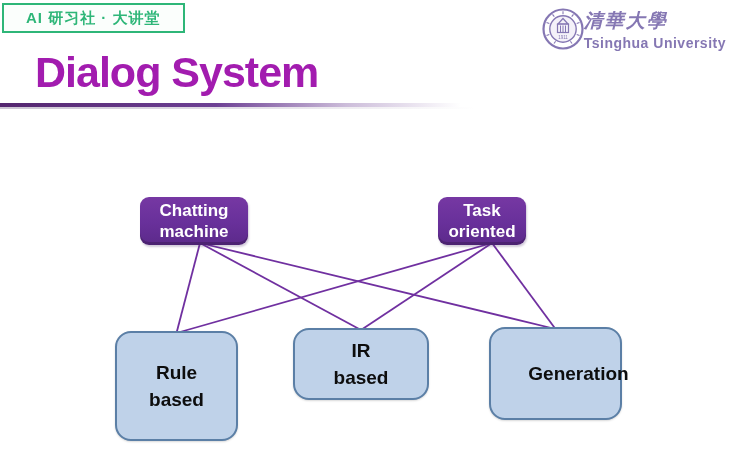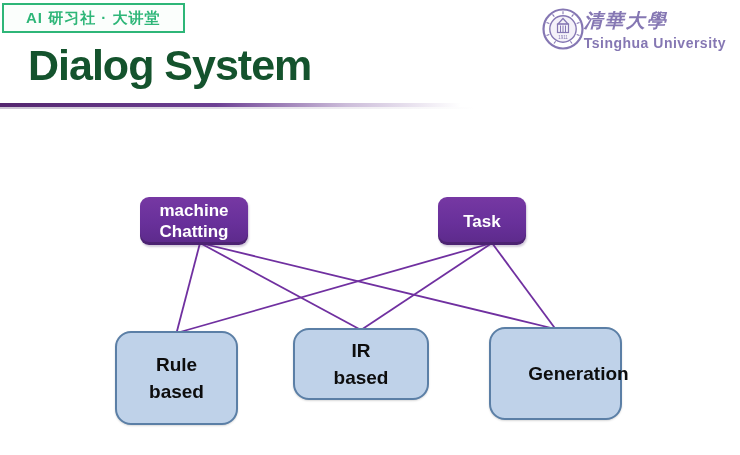--- a/index.html
+++ b/index.html
@@ -9,22 +9,22 @@
   }
   
   .badge{
     position:absolute;left:2px;top:3px;height:30px;box-sizing:border-box;
     border:2px solid #2eb678;color:#2eb678;background:#fbfefc;
     font-size:15px;font-weight:bold;display:flex;align-items:center;
     padding:0 22px;letter-spacing:1px;white-space:nowrap;
   }
   
   .title{
-    position:absolute;left:27px;top:40px;margin:1px;
-    font-size:43px;font-weight:700;color:#14532d;letter-spacing:-1px;
+    position:absolute;left:27px;top:40px;margin:8px;
+    font-size:43px;font-weight:700;color:#a21caf;letter-spacing:-1px;
   }
   
   .divider{
     position:absolute;left:0;top:103px;width:480px;height:4px;
     background:linear-gradient(to right,#54266f 0%,#6d4094 45%,rgba(109,64,148,0.35) 72%,rgba(109,64,148,0) 96%);
   }
   .divider-shadow{
     position:absolute;left:0;top:107px;width:495px;height:2px;
     background:linear-gradient(to right,rgba(177,166,188,0.65) 0%,rgba(205,198,212,0.45) 60%,rgba(205,198,212,0) 96%);
   }
@@ -96,29 +96,30 @@
   <svg id="edges-svg">
       <line x1="200" y1="243" x2="176.5" y2="333" stroke="#7030a0" stroke-width="1.8"></line>
       <line x1="200" y1="243" x2="361" y2="330" stroke="#7030a0" stroke-width="1.8"></line>
       <line x1="200" y1="243" x2="555.5" y2="329" stroke="#7030a0" stroke-width="1.8"></line>
       <line x1="492" y1="243" x2="176.5" y2="333" stroke="#7030a0" stroke-width="1.8"></line>
       <line x1="492" y1="243" x2="361" y2="330" stroke="#7030a0" stroke-width="1.8"></line>
       <line x1="492" y1="243" x2="555.5" y2="329" stroke="#7030a0" stroke-width="1.8"></line>
     </svg>
 
   <div class="node node-top" style="left:140px;top:197px;width:108px;height:48px;">
+    <span>Chatting</span>
     <span>machine</span>
-    <span>Chatting</span>
   </div>
 
   <div class="node node-top" style="left:438px;top:197px;width:88px;height:48px;">
     <span>Task</span>
+    <span>oriented</span>
   </div>
 
-  <div class="node node-bottom" style="left:115px;top:331px;width:123px;height:94px;">
+  <div class="node node-bottom" style="left:115px;top:331px;width:123px;height:110px;">
     <span>Rule</span>
     <span>based</span>
   </div>
 
   <div class="node node-bottom" style="left:293px;top:328px;width:136px;height:72px;">
     <span>IR</span>
     <span>based</span>
   </div>
 
   <div class="node node-bottom" style="left:489px;top:327px;width:133px;height:93px;padding-left:46px;">

